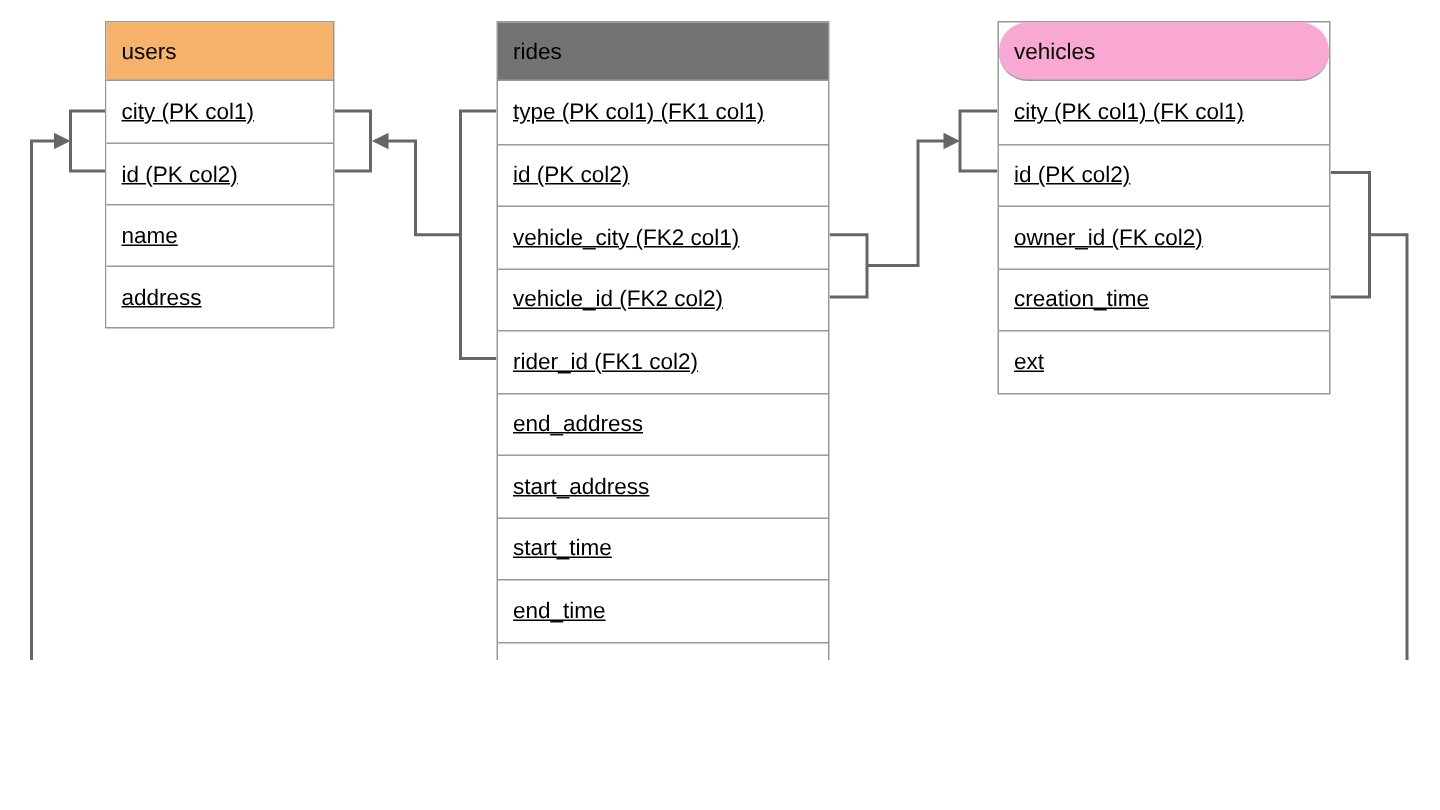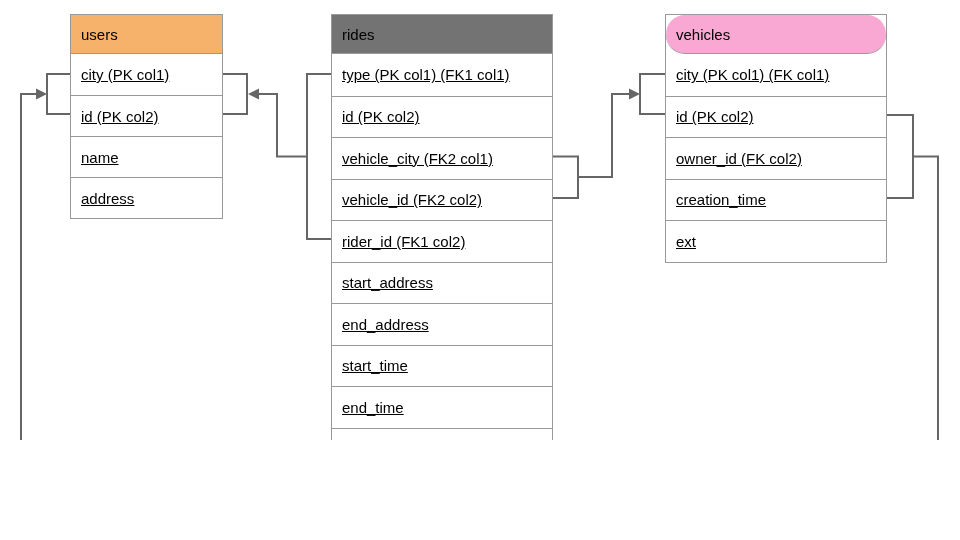--- a/index.html
+++ b/index.html
@@ -104,22 +104,22 @@
   </div>
 
   <div class="table t-rides">
     <div class="thead" style="background-color: #737373;">rides</div>
     <div>
         <div class="row">type (PK col1) (FK1 col1)</div>
         <div class="row">id (PK col2)</div>
         <div class="row">vehicle_city (FK2 col1)</div>
         <div class="row">vehicle_id (FK2 col2)</div>
         <div class="row">rider_id (FK1 col2)</div>
+        <div class="row">end_address</div>
         <div class="row">start_address</div>
-        <div class="row">end_address</div>
         <div class="row">start_time</div>
         <div class="row">end_time</div>
         <div class="row">address</div>
       </div>
   </div>
 
   <div class="table t-vehicles">
     <div class="thead" style="background-color: #f9a8d4; border-radius: 19px;">vehicles</div>
     <div>
         <div class="row">city (PK col1) (FK col1)</div>

